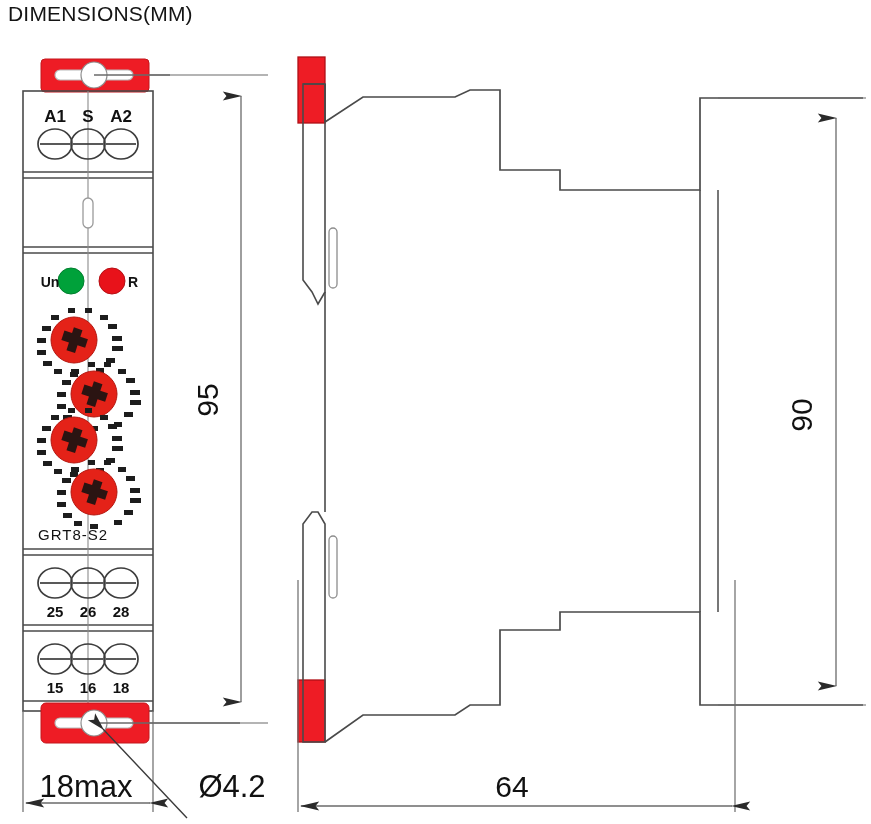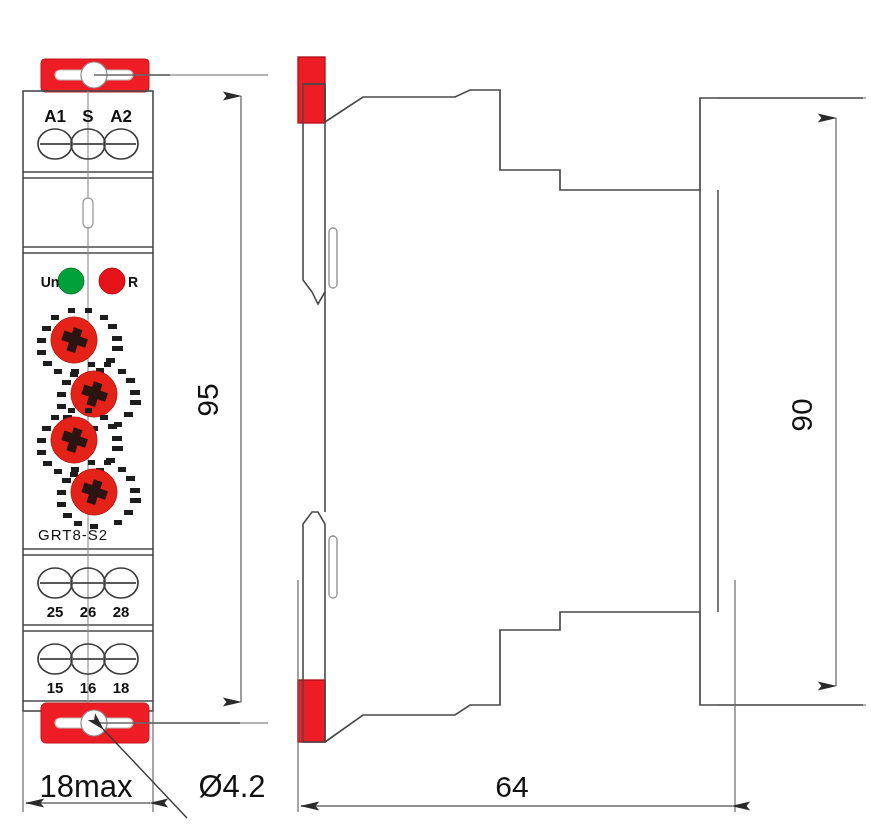--- a/index.html
+++ b/index.html
@@ -41,20 +41,21 @@
   .dimtext {
     font-family: "Liberation Sans", sans-serif;
     fill: #111111;
   }
 </style>
 </head>
 <body>
 
 <div id="root">
 
+  <div class="title">DIMENSIONS(MM)</div>
 
   <svg class="drawing" viewBox="0 0 871 824">
     <defs>
       <marker id="arrUp" markerWidth="10" markerHeight="16" refX="5" refY="1" orient="auto">
         <path d="M5,0 L8.4,15 L5,12.2 L1.6,15 Z" fill="#2a2a2a"></path>
       </marker>
       <marker id="arrRight" markerWidth="16" markerHeight="10" refX="1" refY="5" orient="auto">
         <path d="M0,5 L15,8.4 L12.2,5 L15,1.6 Z" fill="#2a2a2a"></path>
       </marker>
       <marker id="arrLeader" markerWidth="14" markerHeight="10" refX="1" refY="5" orient="auto">

